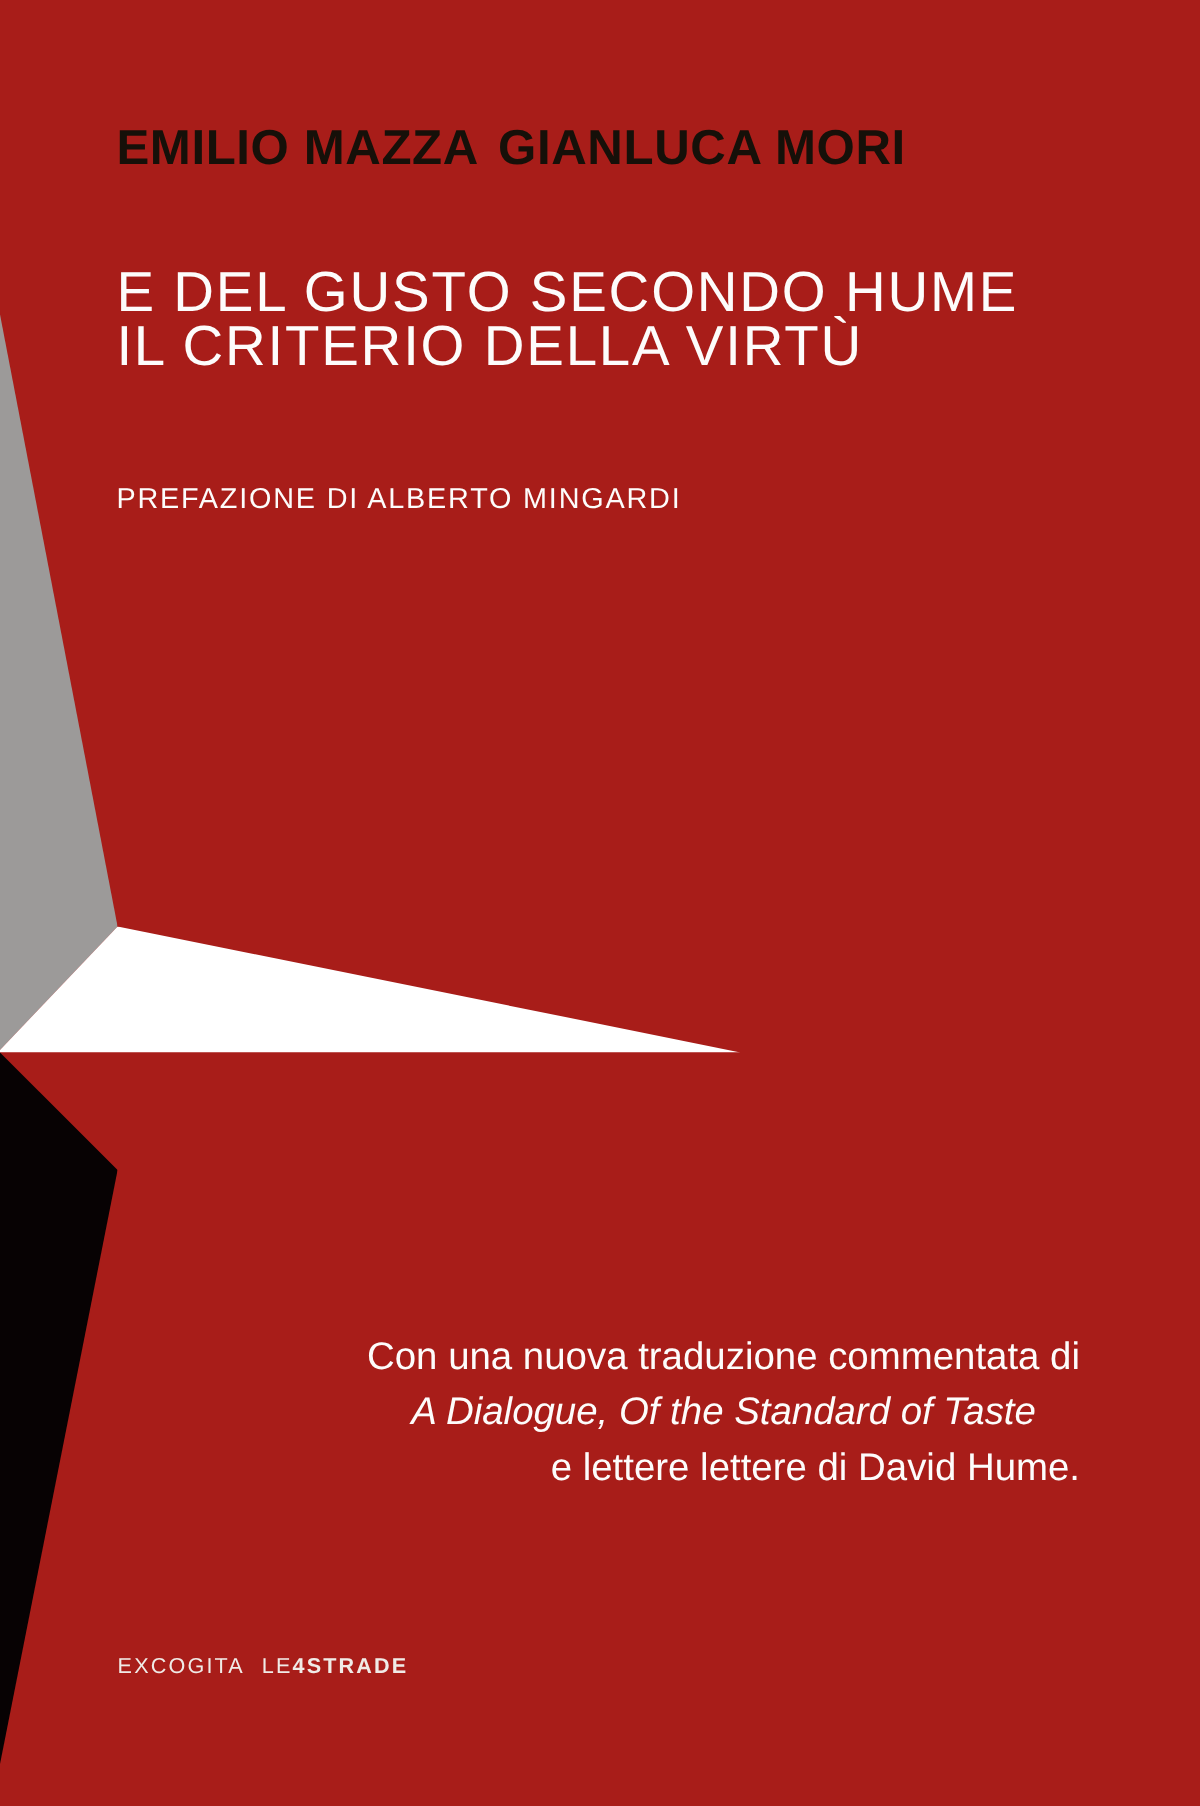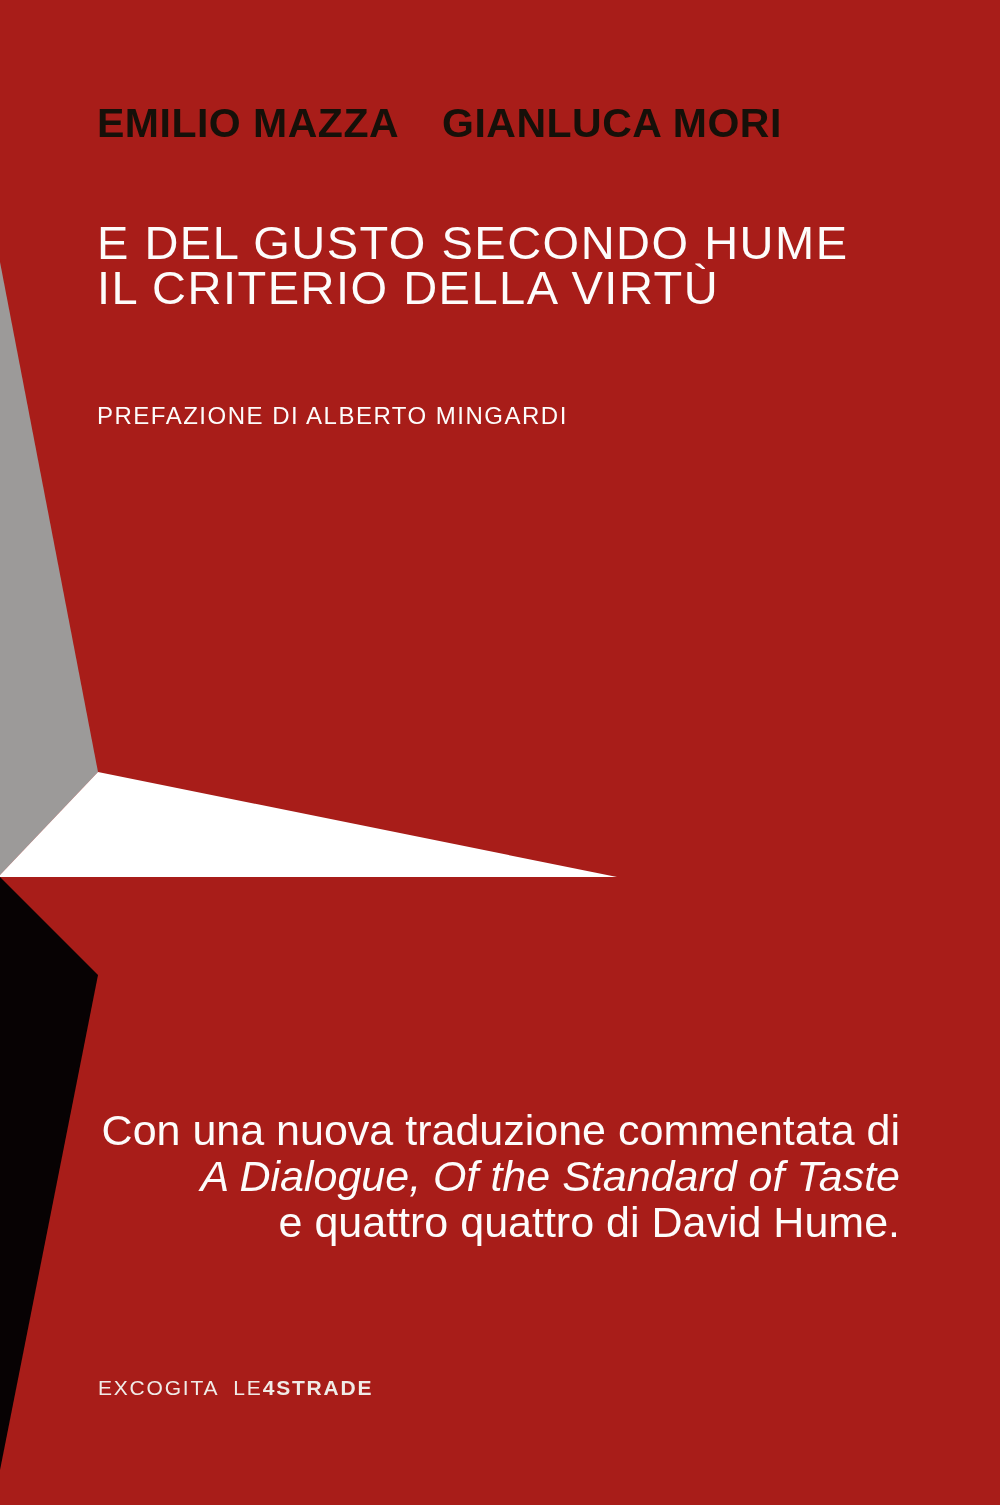--- a/index.html
+++ b/index.html
@@ -42,21 +42,21 @@
     clip-path:polygon(0px 877px, 98px 975px, 0px 1470px);
   }
   .authors{
     position:absolute;left:97px;top:99px;
     font-size:41px;line-height:49px;
     font-weight:bold;
     letter-spacing:0.5px;
     color:var(--author-text);
     white-space:nowrap;
   }
-  .authors .name2{margin-left:43px;}
+  .authors .name2{margin-left:16px;}
   .title{
     position:absolute;left:97px;top:165px;
     font-size:48px;line-height:58px;
     font-weight:900;
     letter-spacing:1px;
     color:var(--title-text);
     white-space:nowrap;
   }
   .subtitle{
     position:absolute;left:97px;top:220px;
@@ -69,30 +69,30 @@
   .preface{
     position:absolute;left:97px;top:399px;
     font-size:24px;line-height:33px;
     font-weight:300;
     letter-spacing:1.5px;
     color:var(--light-text);
     white-space:nowrap;
   }
   .blurb{
     position:absolute;right:100px;top:1107px;
-    font-size:43px;line-height:46px;
+    font-size:32px;line-height:46px;
     font-weight:300;
     text-align:right;
     color:var(--light-text);
     white-space:nowrap;
   }
-  .blurb .italic{font-style:italic;}
+  .blurb .italic{font-style:italic;text-align:center;}
   .publisher{
     position:absolute;left:98px;top:1376px;
-    font-size:21px;line-height:24px;
+    font-size:18px;line-height:24px;
     font-weight:300;
     letter-spacing:1.8px;
     color:var(--publisher-text);
     white-space:nowrap;
   }
   .publisher .imprint{margin-left:14px;}
   .publisher .imprint-bold{font-weight:bold;}
 </style>
 </head>
 <body>
@@ -111,20 +111,20 @@
   <div class="subtitle">
     <div>E DEL GUSTO SECONDO HUME</div>
     <div>IL CRITERIO DELLA VIRTÙ</div>
   </div>
 
   <div class="preface">PREFAZIONE DI ALBERTO MINGARDI</div>
 
   <div class="blurb">
     <div>Con una nuova traduzione commentata di</div>
     <div class="italic">A Dialogue, Of the Standard of Taste</div>
-    <div>e quattro quattro di David Hume.</div>
+    <div>e lettere lettere di David Hume.</div>
   </div>
 
   <div class="publisher">
     <span>EXCOGITA</span><span class="imprint"><span>LE</span><span class="imprint-bold">4STRADE</span></span>
   </div>
 
 </div>
 
 </body></html>

